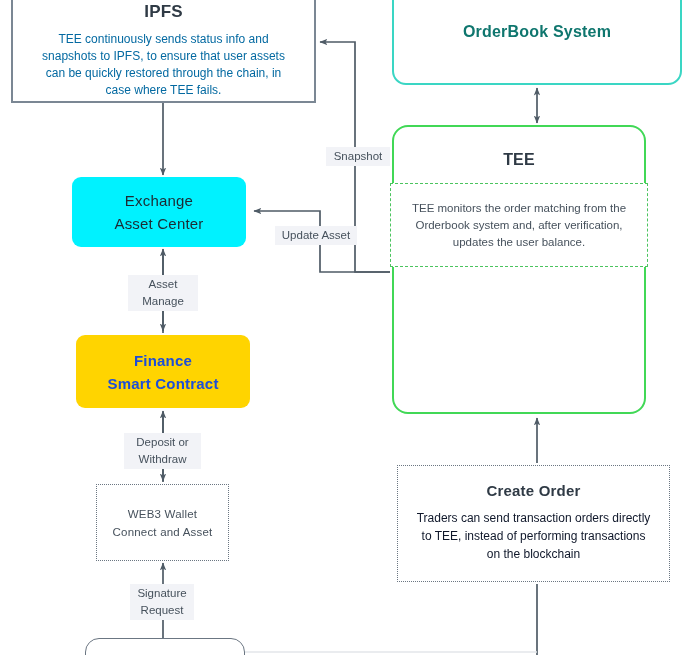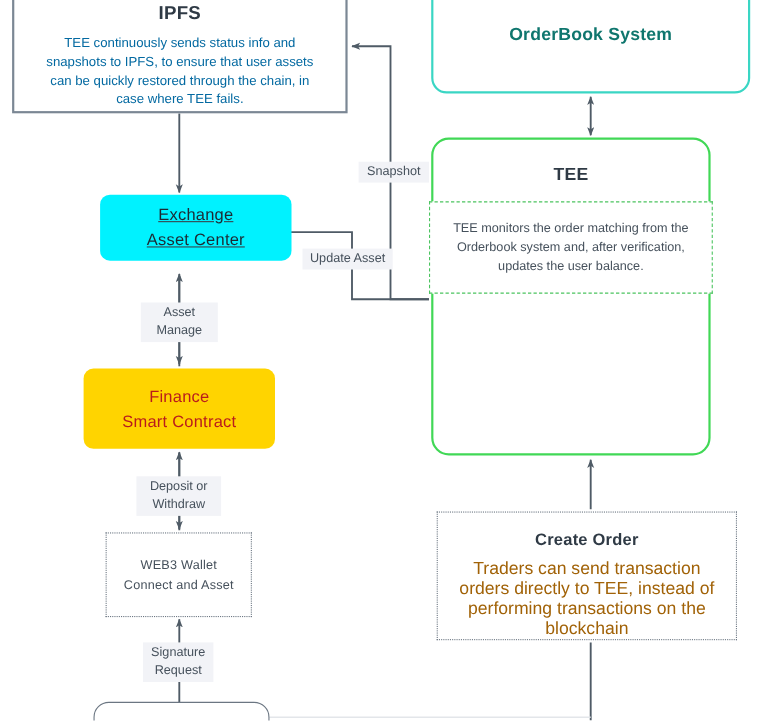--- a/index.html
+++ b/index.html
@@ -30,39 +30,39 @@
        border-radius:16px;background:#ffffff;padding-top:24px;}
   #tee .title{font-size:16px;color:#2f3a45;margin-bottom:14px;}
   .tee-sub{box-sizing:border-box;width:258px;border:1.6px dashed #4bc45f;
            background:#ffffff;display:flex;align-items:center;justify-content:center;
            text-align:center;font-size:11.5px;line-height:17px;color:#46515c;
            padding:7px 12px;}
   #tee-sub-1{height:84px;margin-bottom:13px;}
   #tee-sub-2{height:84px;}
 
   
-  #exchange{left:91px;top:177px;width:174px;height:60px;background:#00f2ff;
-            border-radius:9px;justify-content:center;text-decoration:underline;}
+  #exchange{left:72px;top:177px;width:174px;height:70px;background:#00f2ff;
+            border-radius:9px;justify-content:center;}
   #exchange .title{font-size:15px;font-weight:normal;color:#1d2a33;line-height:23px;}
 
   
   #finance{left:76px;top:335px;width:174px;height:73px;background:#ffd400;
            border-radius:9px;justify-content:center;}
-  #finance .title{font-size:15px;font-weight:normal;color:#b91c1c;line-height:23px;}
+  #finance .title{font-size:15px;font-weight:bold;color:#1d4ed8;line-height:23px;}
 
   
   #web3{left:96px;top:484px;width:133px;height:77px;border:1.6px dotted #6b7682;
         background:#ffffff;justify-content:center;}
   #web3 .title{font-size:11.5px;font-weight:normal;color:#46515c;line-height:18px;}
 
   
   #createorder{left:397px;top:465px;width:273px;height:117px;border:1.6px dotted #6b7682;
                background:#ffffff;padding-top:16px;}
   #createorder .title{font-size:15px;color:#2f3a45;margin-bottom:10px;}
-  #createorder .body{font-size:16px;line-height:18px;color:#a16207;width:236px;}
+  #createorder .body{font-size:12px;line-height:18px;color:#0f172a;width:236px;}
 
   
   #bottomnode{left:85px;top:638px;width:160px;height:60px;border:1.6px solid #6b7682;
               border-radius:14px;background:#ffffff;justify-content:flex-start;
               padding-top:14px;}
   #bottomnode .title{font-size:14px;font-weight:normal;color:#46515c;}
 
   
   .edge-label{position:absolute;background:#f2f3f7;color:#46515c;font-size:11.5px;
               line-height:17px;text-align:center;padding:1px 3px;box-sizing:border-box;}

